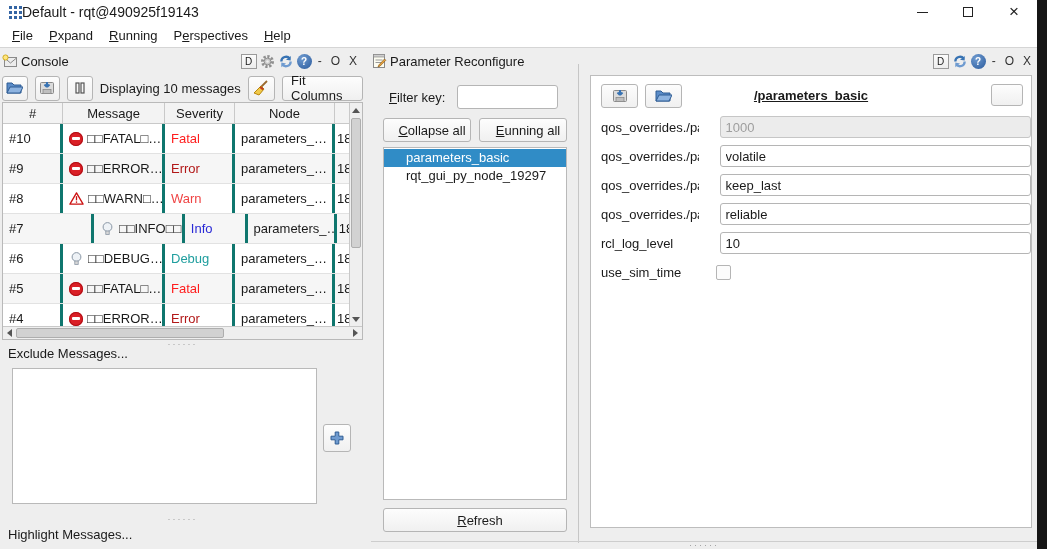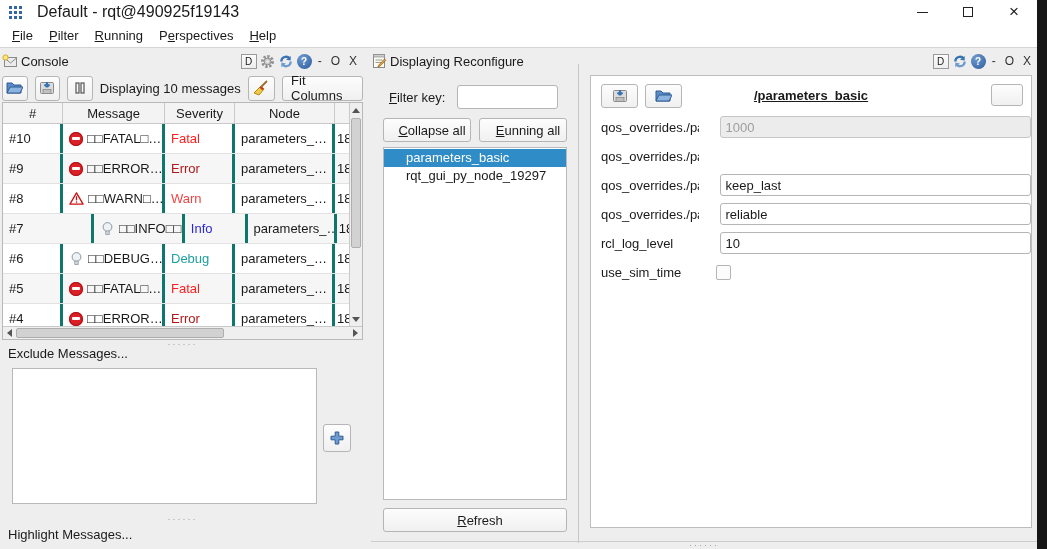--- a/index.html
+++ b/index.html
@@ -6,21 +6,21 @@
   html,body { width:1047px; height:549px; overflow:hidden; background:#161616;
     font-family:"Liberation Sans","DejaVu Sans",sans-serif; font-size:13px; color:#1a1a1a; }
   .window { position:absolute; left:0; top:0; width:1037px; height:549px; background:#eeeeee; }
 
   
   .titlebar { position:absolute; left:0; top:0; width:100%; height:24px; background:#ffffff;
     display:flex; align-items:center; }
   .app-icon { width:13px; height:13px; margin-left:9px; display:grid;
     grid-template-columns:repeat(3,3px); grid-template-rows:repeat(3,3px); gap:2px; }
   .app-icon span { background:#3465a4; }
-  .titlebar .title { margin-left:15px; font-size:16px; }
+  .titlebar .title { margin-left:0; font-size:14px; }
   .win-controls { margin-left:auto; display:flex; align-items:center; height:100%; }
   .win-btn { width:46px; height:100%; display:flex; align-items:center; justify-content:center; color:#222; }
   .glyph-min { width:11px; border-top:1px solid #222; }
   .glyph-max { width:10px; height:10px; border:1px solid #222; }
   .glyph-close { font-size:17px; line-height:10px; }
 
   
   .menubar { position:absolute; left:0; top:24px; width:100%; height:24px; background:#ffffff;
     border-bottom:1px solid #d5d5d5; display:flex; align-items:center; padding-left:4px; }
   .menu-item { padding:2px 8px; }
@@ -133,21 +133,21 @@
           <span class="glyph-max"></span>
         </div>
       <div class="win-btn">
           <span class="glyph-close">×</span>
         </div>
     </div>
   </div>
 
   <div class="menubar">
     <div class="menu-item"><span></span><span class="ak">F</span><span>ile</span></div>
-    <div class="menu-item"><span></span><span class="ak">P</span><span>ilter</span></div>
+    <div class="menu-item"><span></span><span class="ak">P</span><span>xpand</span></div>
     <div class="menu-item"><span></span><span class="ak">R</span><span>unning</span></div>
     <div class="menu-item"><span>P</span><span class="ak">e</span><span>rspectives</span></div>
     <div class="menu-item"><span></span><span class="ak">H</span><span>elp</span></div>
   </div>
 
   <div class="console-dock">
     <div class="dock-header">
       <svg width="16" height="15" viewBox="0 0 16 15">
         <rect x="2.5" y="3.5" width="12" height="9" fill="#ececec" stroke="#8a8a8a"></rect>
         <path d="M2.5,4 L8.5,9 L14.5,4" fill="none" stroke="#8a8a8a"></path>
@@ -346,21 +346,21 @@
 
   <div class="param-dock">
     <div class="dock-header">
       <svg width="16" height="16" viewBox="0 0 16 16">
         <rect x="2.5" y="1.5" width="11" height="13" fill="#fdfdf2" stroke="#8a8a8a"></rect>
         <rect x="2.5" y="1.5" width="11" height="2.5" fill="#cfcfcf" stroke="#8a8a8a" stroke-width="0.7"></rect>
         <line x1="4.5" y1="7" x2="11.5" y2="7" stroke="#9a9a9a"></line>
         <line x1="4.5" y1="9.5" x2="11.5" y2="9.5" stroke="#9a9a9a"></line>
         <path d="M13.5,6 L8,11.8 L7,14 L9.2,13 L14.8,7.3 Z" fill="#e8a33d" stroke="#8a5a1a" stroke-width="0.7"></path>
       </svg>
-      <span class="dock-title">Displaying Reconfigure</span>
+      <span class="dock-title">Parameter Reconfigure</span>
       <div class="dock-btns">
         <div class="dbtn-box">D</div>
         <svg width="16" height="15" viewBox="0 0 16 16">
           <path d="M3,8 A5,5 0 0 1 12,5" fill="none" stroke="#3873b3" stroke-width="2.4"></path>
           <path d="M13,2 L13,7 L8,6 Z" fill="#3873b3"></path>
           <path d="M13,8 A5,5 0 0 1 4,11" fill="none" stroke="#6f9bd0" stroke-width="2.4"></path>
           <path d="M3,14 L3,9 L8,10 Z" fill="#6f9bd0"></path>
         </svg>
         <div class="help-circle">?</div>
         <span class="dbtn-txt">-</span>
@@ -408,20 +408,21 @@
       <div class="ed-title">/parameters_basic</div>
       <div class="icon-btn ed-small-btn"></div>
 
       <div class="param-rows">
         <div class="prow">
           <span class="plabel">qos_overrides./pa</span>
           <input class="pinput" disabled="" value="1000" style="">
         </div>
         <div class="prow">
           <span class="plabel">qos_overrides./pa</span>
+          <input class="pinput" value="volatile" style="">
         </div>
         <div class="prow">
           <span class="plabel">qos_overrides./pa</span>
           <input class="pinput" value="keep_last" style="">
         </div>
         <div class="prow">
           <span class="plabel">qos_overrides./pa</span>
           <input class="pinput" value="reliable" style="">
         </div>
         <div class="prow">

